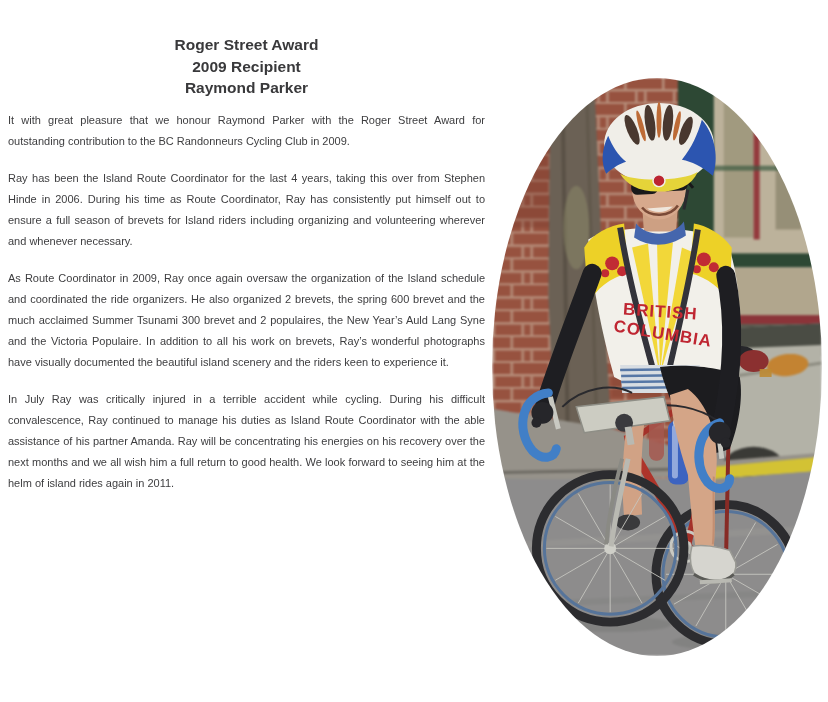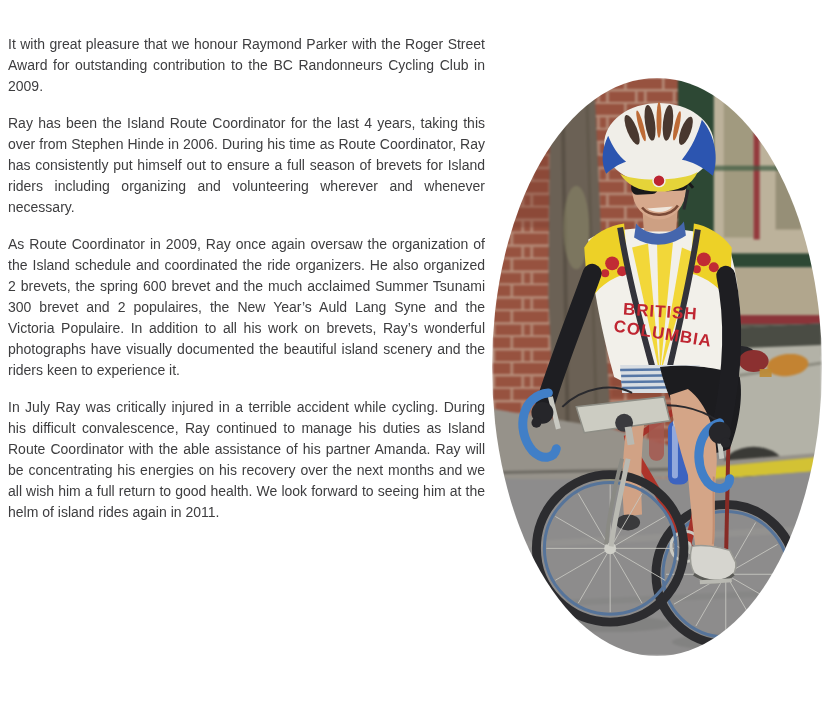--- a/index.html
+++ b/index.html
@@ -12,34 +12,39 @@
     position:absolute;left:8px;top:34px;width:477px;
     color:#3d3d3f;
   }
   .title-block{margin-bottom:11px;}
   .title-line{
     text-align:center;font-weight:bold;font-size:15.5px;line-height:21.5px;
     color:#39393b;
   }
   .text-col p{
     margin:0 0 16px 0;
-    font-size:14px;line-height:21px;
+    font-size:11px;line-height:21px;
     text-align:justify;
   }
   .photo-oval{
     position:absolute;left:492px;top:78px;width:330px;height:578px;
     border-radius:50%;overflow:hidden;
   }
   .photo-oval svg{display:block;filter:blur(0.45px) saturate(0.96);}
   .bg-soft{filter:blur(1.1px);}
 </style>
 </head>
 <body>
 
 <div class="text-col">
+  <div class="title-block">
+    <div class="title-line">Roger Street Award</div>
+    <div class="title-line">2009 Recipient</div>
+    <div class="title-line">Raymond Parker</div>
+  </div>
   <p>It with great pleasure that we honour Raymond Parker with the Roger Street Award for outstanding contribution to the BC Randonneurs Cycling Club in 2009.</p>
   <p>Ray has been the Island Route Coordinator for the last 4 years, taking this over from Stephen Hinde in 2006. During his time as Route Coordinator, Ray has consistently put himself out to ensure a full season of brevets for Island riders including organizing and volunteering wherever and whenever necessary.</p>
   <p>As Route Coordinator in 2009, Ray once again oversaw the organization of the Island schedule and coordinated the ride organizers. He also organized 2 brevets, the spring 600 brevet and the much acclaimed Summer Tsunami 300 brevet and 2 populaires, the New Year’s Auld Lang Syne and the Victoria Populaire. In addition to all his work on brevets, Ray’s wonderful photographs have visually documented the beautiful island scenery and the riders keen to experience it.</p>
   <p>In July Ray was critically injured in a terrible accident while cycling. During his difficult convalescence, Ray continued to manage his duties as Island Route Coordinator with the able assistance of his partner Amanda. Ray will be concentrating his energies on his recovery over the next months and we all wish him a full return to good health. We look forward to seeing him at the helm of island rides again in 2011.</p>
 </div>
 
 <div class="photo-oval">
   <svg width="330" height="578" viewBox="0 0 330 580" xmlns="http://www.w3.org/2000/svg">
     <defs>
       <pattern id="brickp" width="38" height="26" patternUnits="userSpaceOnUse">

